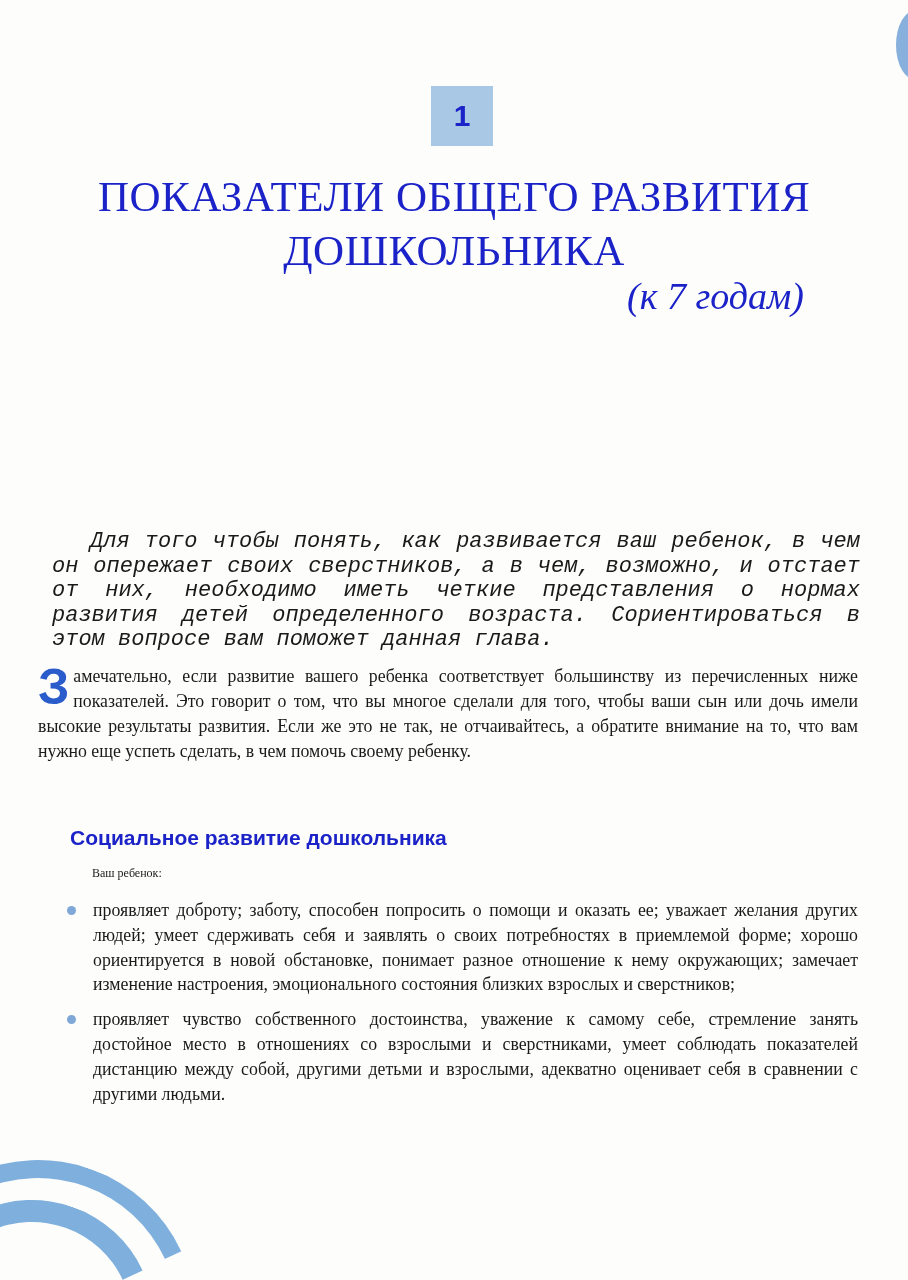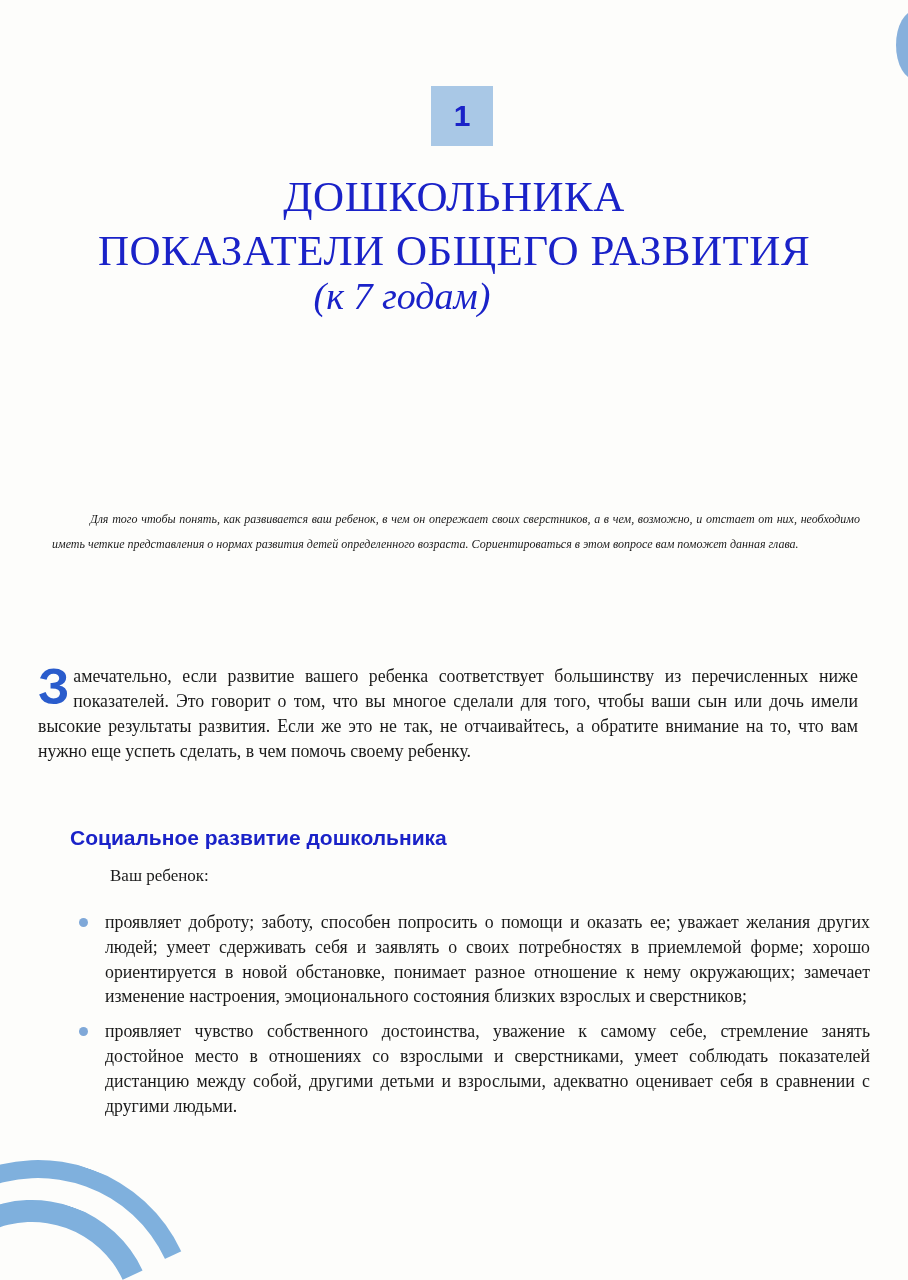--- a/index.html
+++ b/index.html
@@ -25,48 +25,49 @@
     background: #a9c8e6;
     display: flex; align-items: center; justify-content: center;
     font-family: "Liberation Sans", "DejaVu Sans", sans-serif; font-weight: bold;
     font-size: 30px; color: #1a22c8;
   }
   .title {
     position: absolute; left: 0; width: 908px; top: 170px; text-align: center;
     color: #1a22c8; font-size: 43px; line-height: 54px; letter-spacing: 0.5px;
   }
   .subtitle {
-    position: absolute; left: 0; width: 804px; top: 274px; text-align: center;
+    position: absolute; left: 0; width: 804px; top: 274px; text-align: right;
     color: #1a22c8; font-size: 38px; font-style: italic;
   }
   .intro {
-    position: absolute; left: 52px; width: 808px; top: 507px;
-    font-style: italic; font-size: 12px; line-height: 24.5px; text-align: justify;
+    position: absolute; left: 52px; width: 808px; top: 530px;
+    font-style: italic; font-size: 22px; line-height: 24.5px; text-align: justify;
     text-indent: 38px;
+    font-family: Liberation Mono, monospace;
   }
   .para {
     position: absolute; left: 38px; width: 820px; top: 664px;
     font-size: 17.8px; line-height: 25px; text-align: justify;
   }
   .dropcap {
     float: left; font-family: "Liberation Sans", "DejaVu Sans", sans-serif;
     font-weight: bold; font-size: 50px; line-height: 44px; color: #2a5ccc;
     margin: 1px 4px 0 0;
   }
   .section-heading {
     position: absolute; left: 38px; top: 826px;
     font-family: "Liberation Sans", "DejaVu Sans", sans-serif; font-weight: bold;
     font-size: 21px; color: #1a22c8; margin-left: 32px;
   }
   .lead {
-    position: absolute; left: 110px; top: 866px; font-size: 17px;
+    position: absolute; left: 92px; top: 866px; font-size: 12px;
   }
   .list {
     position: absolute; left: 66px; width: 792px; top: 898px;
-    margin: 12px; padding: 0; list-style: none;
+    margin: 0; padding: 0; list-style: none;
   }
   .list li {
     position: relative; padding-left: 27px; font-size: 17.8px; line-height: 24.8px;
     text-align: justify; margin-bottom: 10px;
   }
   .bullet {
     position: absolute; left: 1px; top: 8px; width: 9px; height: 9px;
     border-radius: 50%; background: #7fa8d8;
   }
 </style>
@@ -75,22 +76,22 @@
 
 <div class="corner-tr"></div>
 <div class="arc arc1"></div>
 <div class="arc arc2"></div>
 
 <div class="chapter-box">
   <span>1</span>
 </div>
 
 <div class="title">
+  <div>ПОКАЗАТЕЛИ ОБЩЕГО РАЗВИТИЯ</div>
   <div>ДОШКОЛЬНИКА</div>
-  <div>ПОКАЗАТЕЛИ ОБЩЕГО РАЗВИТИЯ</div>
 </div>
 <div class="subtitle">(к 7 годам)</div>
 
 <p class="intro" style="margin:0">Для того чтобы понять, как развивается ваш ребенок, в чем он опережает своих сверстников, а в чем, возможно, и отстает от них, необходимо иметь четкие представления о нормах развития детей определенного возраста. Сориентироваться в этом вопросе вам поможет данная глава.</p>
 
 <p class="para" style="margin:0">
   <span class="dropcap">З</span><span>амечательно, если развитие вашего ребенка соответствует большинству из перечисленных ниже показателей. Это говорит о том, что вы многое сделали для того, чтобы ваши сын или дочь имели высокие результаты развития. Если же это не так, не отчаивайтесь, а обратите внимание на то, что вам нужно еще успеть сделать, в чем помочь своему ребенку.</span>
 </p>
 
 <div class="section-heading">Социальное развитие дошкольника</div>

